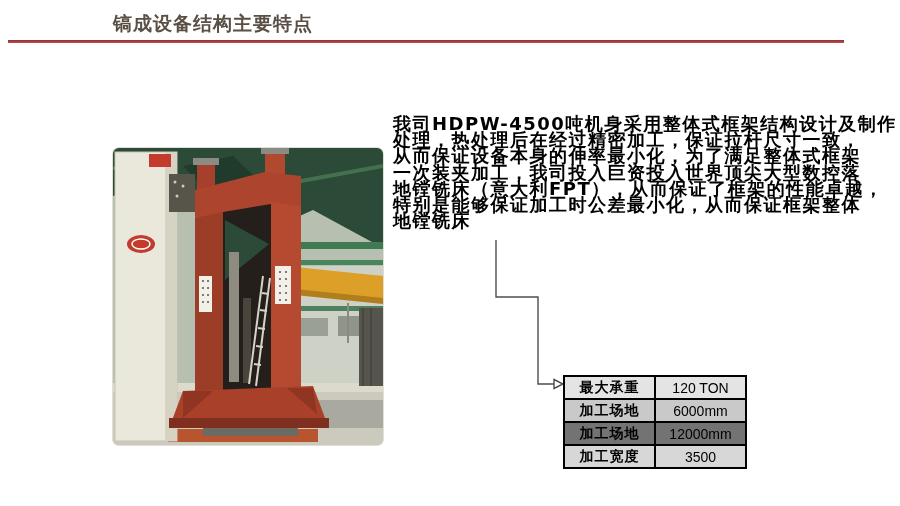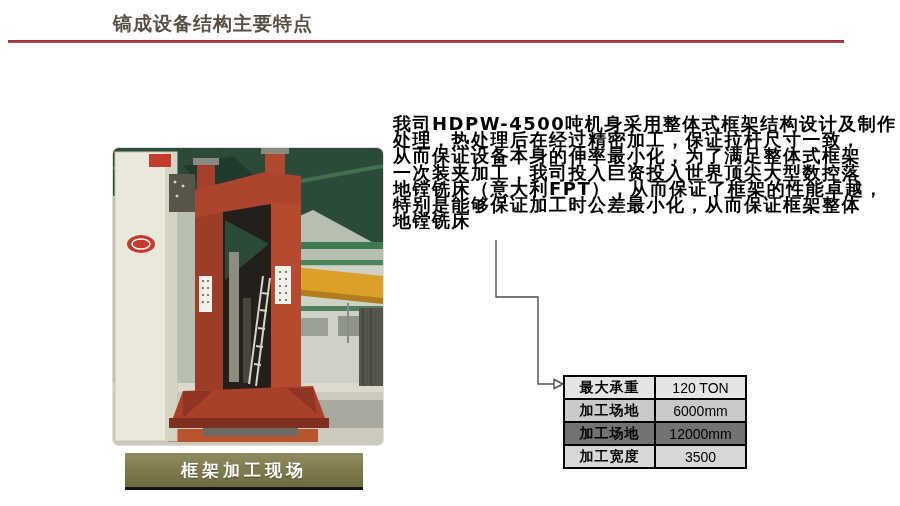--- a/index.html
+++ b/index.html
@@ -158,21 +158,20 @@
         <circle cx="173" cy="152" r="1" fill="#555"></circle>
 
       <polygon points="70,243 200,238 212,270 58,275" fill="#a8402a"></polygon>
       <polygon points="70,243 100,243 70,270" fill="#8f3522"></polygon>
       <polygon points="200,240 174,240 204,266" fill="#8f3522"></polygon>
       <rect x="56" y="270" width="160" height="10" fill="#7e2f1f"></rect>
       <rect x="90" y="280" width="95" height="8" fill="#6b6b63"></rect>
     </svg>
   </div>
 
-  <div class="photo-caption">框架加工现场</div>
 
   <div class="body-text">
     <div class="line">我司HDPW-4500吨机身采用整体式框架结构设计及制作，</div>
     <div class="line">处理，热处理后在经过精密加工，保证拉杆尺寸一致，</div>
     <div class="line">从而保证设备本身的伸率最小化，为了满足整体式框架</div>
     <div class="line">一次装夹加工，我司投入巨资投入世界顶尖大型数控落</div>
     <div class="line">地镗铣床（意大利FPT），从而保证了框架的性能卓越，</div>
     <div class="line">特别是能够保证加工时公差最小化，从而保证框架整体</div>
     <div class="line">地镗铣床</div>
   </div>

